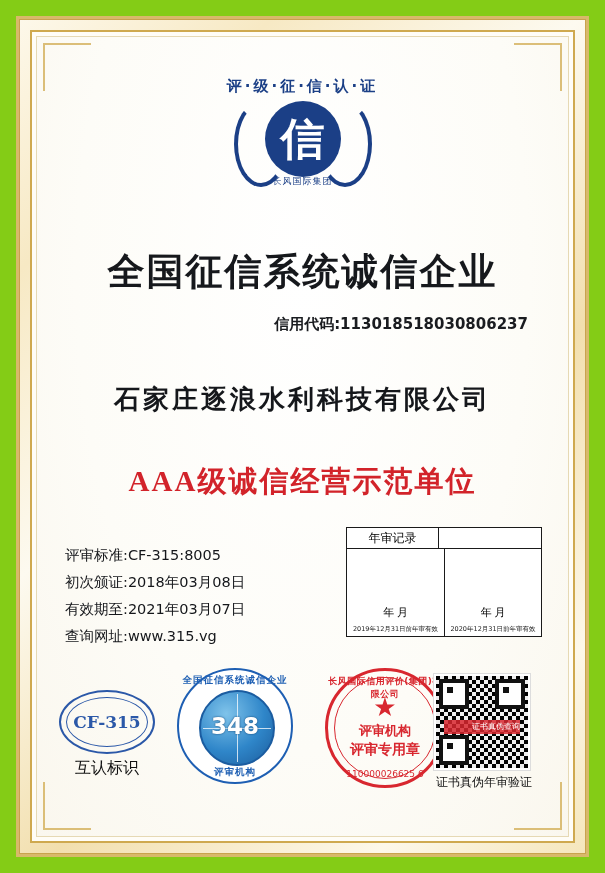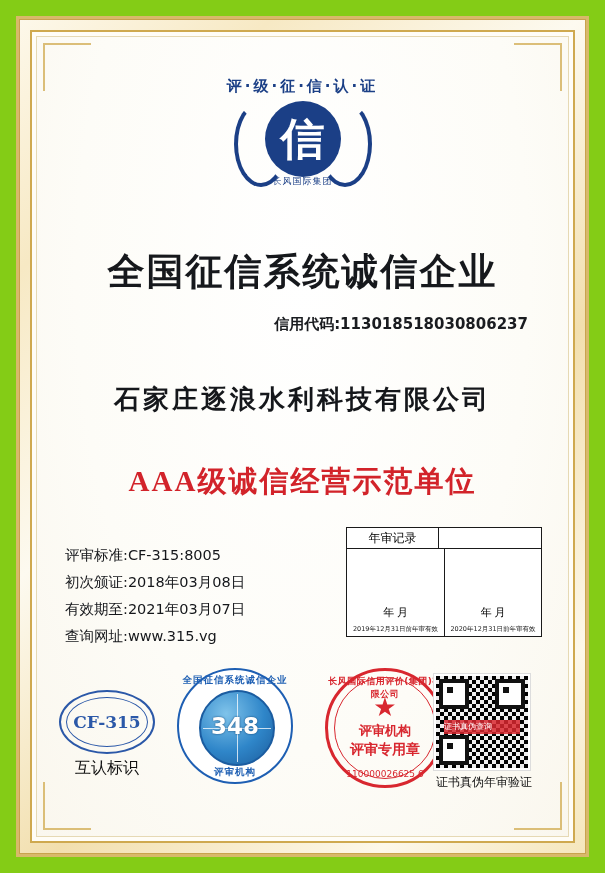--- a/index.html
+++ b/index.html
@@ -471,21 +471,21 @@
   .qr .finder.bl { left: 3px; bottom: 3px; }
   .qr-overlay {
     position: absolute;
     left: 8px; right: 8px;
     top: 44px;
     height: 14px;
     background: rgba(216,39,47,.85);
     color: #fff;
     font-size: 8px;
     line-height: 14px;
-    text-align: left;
+    text-align: right;
     font-family: Liberation Mono, monospace;
   }
   .qr-label {
     position: absolute;
     right: 14px;
     top: 112px;
     width: 140px;
     text-align: center;
     font-size: 12px;
     color: #111;

